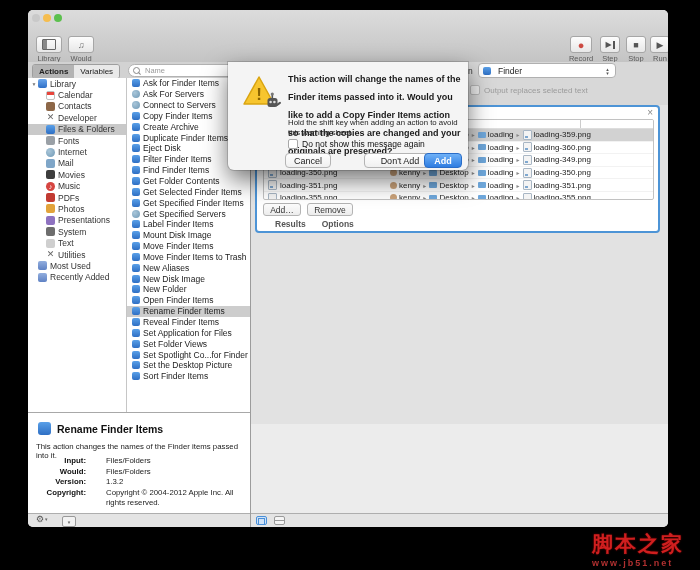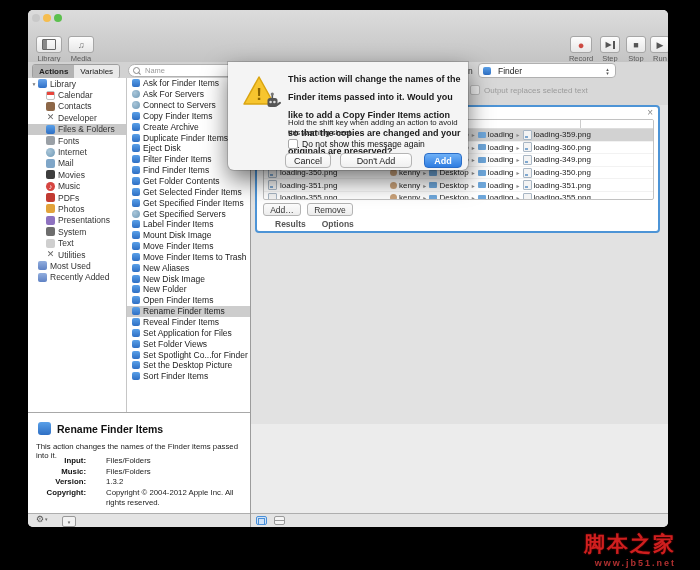--- a/index.html
+++ b/index.html
@@ -129,45 +129,45 @@
   #dialog{position:absolute;left:200px;top:52px;width:240px;height:108px;background:#f4f4f4;
           border-radius:0 0 6px 6px;box-shadow:0 10px 24px rgba(0,0,0,.55),0 0 0 1px rgba(0,0,0,.15);z-index:60}
   #dlg-icon{position:absolute;left:14px;top:12px}
   #dlg-msg{position:absolute;left:60px;top:8px;width:174px;font-size:9px;font-weight:bold;color:#1a1a1a;line-height:18px}
   #dlg-note{position:absolute;left:60px;top:56px;width:174px;font-size:7.8px;color:#222;line-height:9.5px}
   #dlg-check{position:absolute;left:60px;top:77px;display:flex;align-items:center;gap:4px;font-size:8.5px;color:#111}
   #dlg-check .cbox{background:#fff;border-color:#a8a8a8}
   .dlg-btn{position:absolute;top:91px;height:15px;background:linear-gradient(#ffffff,#f0f0f0);border:1px solid #b4b4b4;
            border-radius:4px;font-size:9px;color:#222;display:flex;align-items:center;justify-content:center;box-sizing:border-box}
   #btn-cancel{left:57px;width:46px}
-  #btn-dontadd{left:112px;width:72px}
+  #btn-dontadd{left:136px;width:72px}
   #btn-add{left:196px;width:38px;background:linear-gradient(#6fb1f7,#2f7de1);border:1px solid #2a6dc8;color:#fff;font-weight:bold}
   
-  #watermark{position:absolute;right:24px;bottom:2px;text-align:right;color:#cf1f1f}
+  #watermark{position:absolute;right:16px;bottom:2px;text-align:left;color:#cf1f1f}
   #wm-1{font-size:21px;font-weight:bold;letter-spacing:2px;text-shadow:0 0 2px #7a0000}
   #wm-2{font-size:9px;font-weight:bold;letter-spacing:2px;color:#b03030}
 </style>
 </head>
 <body>
 
 <div id="window">
 
   <div id="header">
     <span class="tl" style="left:4px;background:#c9c9c9"></span>
     <span class="tl" style="left:15px;background:#f5bd4f"></span>
     <span class="tl" style="left:26px;background:#5cc04e"></span>
 
     <div class="tbtn" style="left:8px;width:26px">
         <span class="lib-ic"></span>
       </div>
     <div class="tlabel" style="left:8px;width:26px">Library</div>
     <div class="tbtn" style="left:40px;width:26px">
         <span style="color:#666">♫</span>
       </div>
-    <div class="tlabel" style="left:40px;width:26px">Media</div>
+    <div class="tlabel" style="left:40px;width:26px">Would</div>
 
     <div class="tbtn" style="left:542px;width:22px">
         <span style="color:#cc4a42;font-size:11px">●</span>
       </div>
     <div class="tlabel" style="left:536px;width:34px">Record</div>
     <div class="tbtn" style="left:572px;width:20px">
         <span style="font-size:8px;color:#555">▶</span>
         <span class="step-bar"></span>
       </div>
     <div class="tlabel" style="left:568px;width:28px">Step</div>
@@ -393,21 +393,21 @@
       <span id="desc-icon"></span>
       <span id="desc-title">Rename Finder Items</span>
     </div>
     <div id="desc-text">This action changes the names of the Finder items passed into it.</div>
     <div id="desc-fields">
         <div class="dfield">
           <span class="dl">Input:</span>
           <span class="dv">Files/Folders</span>
         </div>
         <div class="dfield">
-          <span class="dl">Music:</span>
+          <span class="dl">Would:</span>
           <span class="dv">Files/Folders</span>
         </div>
         <div class="dfield">
           <span class="dl">Version:</span>
           <span class="dv">1.3.2</span>
         </div>
         <div class="dfield">
           <span class="dl">Copyright:</span>
           <span class="dv">Copyright © 2004-2012 Apple Inc.  All rights reserved.</span>
         </div>

